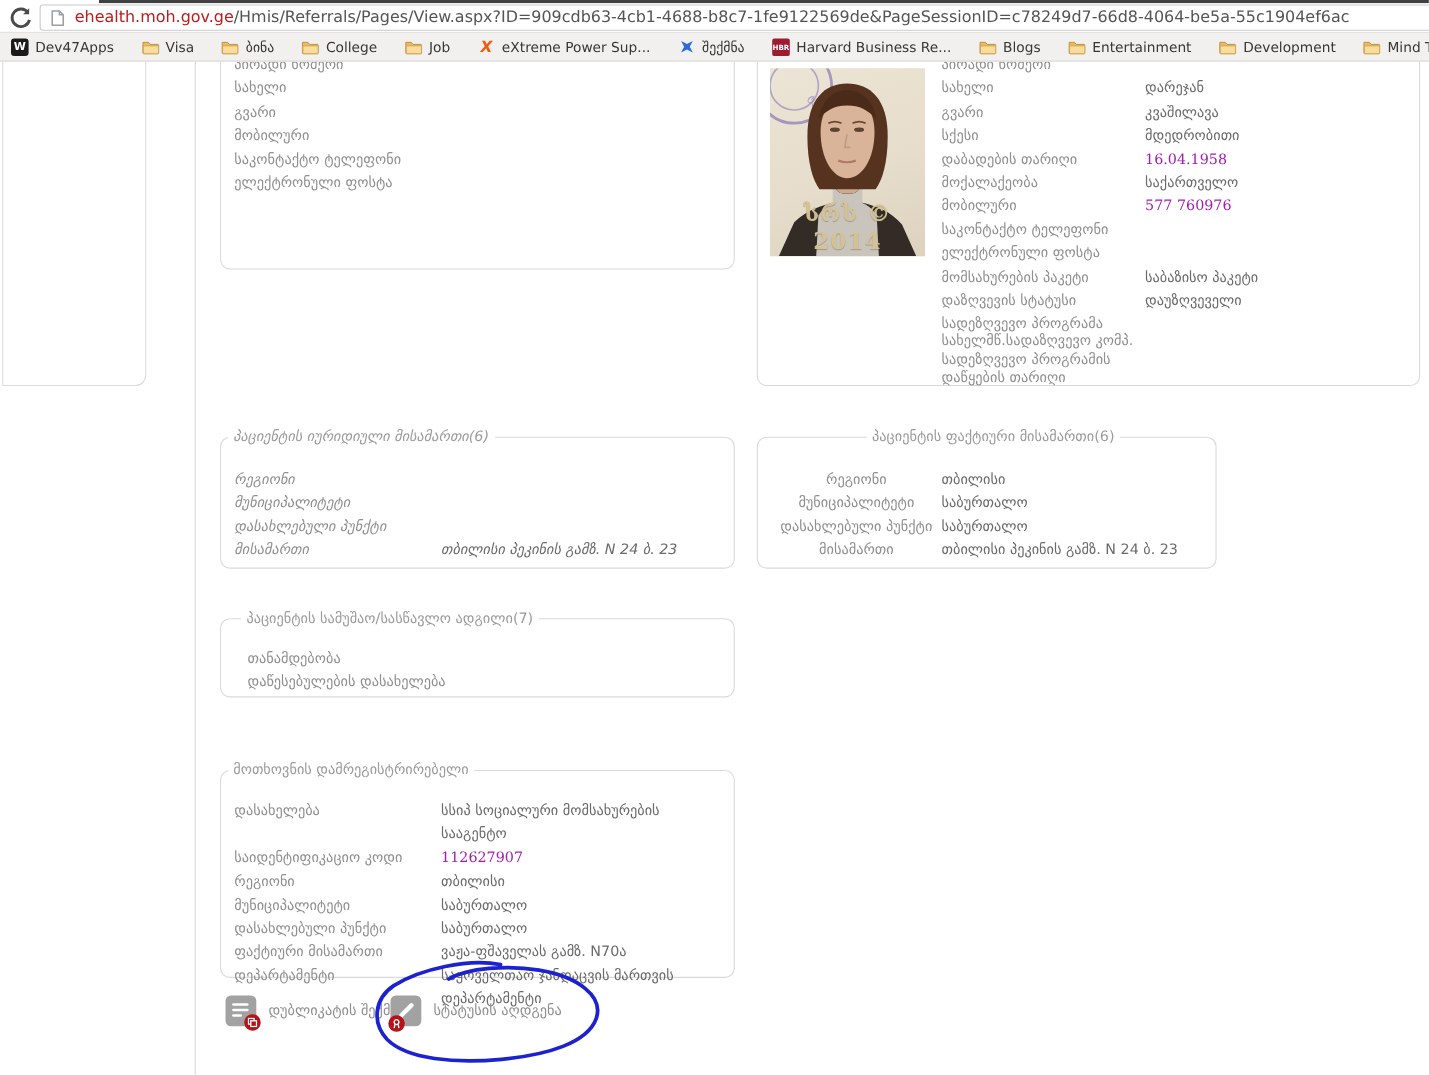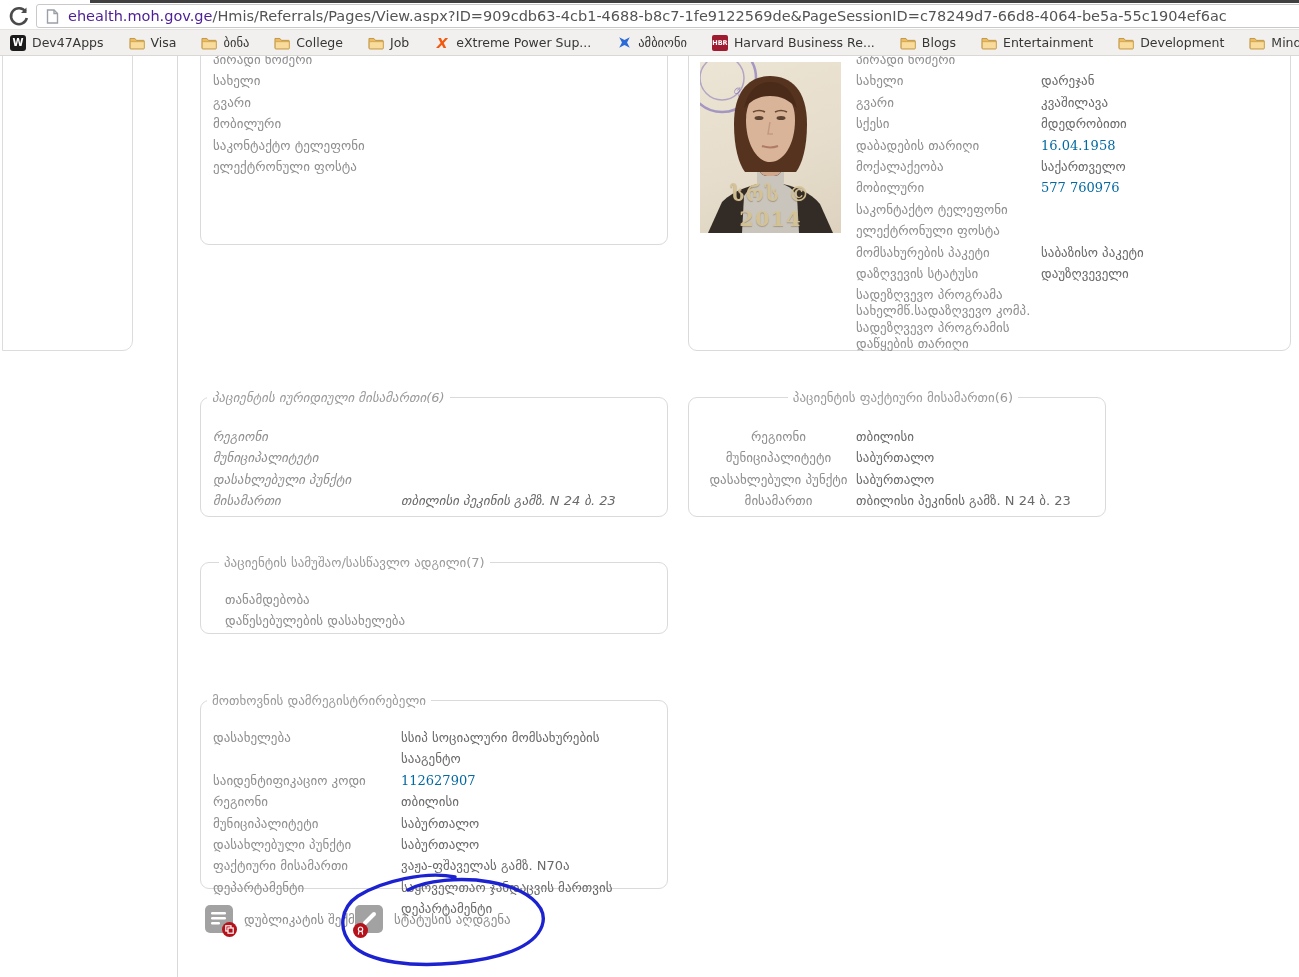--- a/index.html
+++ b/index.html
@@ -9,21 +9,21 @@
 
   
   .chrome { position:absolute; top:0; left:0; right:0; height:56px; z-index:10; background:#fff; }
   .topstrip { position:absolute; top:0; left:90px; right:0; height:3px; background:#404040; }
   .urlrow { position:absolute; top:3px; left:0; right:0; height:26px; background:#fff; }
   .reload-btn { position:absolute; left:8px; top:2px; width:22px; height:22px; cursor:pointer; }
   .urlbar { position:absolute; left:36px; top:1px; right:-6px; height:24px; background:#fff;
             border:1px solid #c9c9c9; border-radius:3px; display:flex; align-items:center; padding-left:9px; }
   .pageicon { flex-shrink:0; }
   .url-text { margin-left:9px; font-size:14.5px; white-space:nowrap; overflow:hidden; }
-  .url-domain { color:#4c1d95;text-align:center; }
+  .url-domain { color:#b91c1c;text-align:center; }
   .url-rest { color:#545454;text-align:center; }
 
   .bookmarks { position:absolute; top:29px; left:0; right:0; height:27px; background:#f1f0ee;
                border-top:1px solid #e5e3e0; border-bottom:1px solid #dad8d5;
                display:flex; align-items:center; padding-left:10px; gap:25px; overflow:hidden; }
   .bm { display:flex; align-items:center; gap:6px; font-size:12.5px; color:#363636;
         white-space:nowrap; cursor:pointer; flex-shrink:0; }
   .bm-ico { display:inline-flex; align-items:center; justify-content:center;
             width:16px; height:16px; flex-shrink:0; }
   .bm-ico.dev { background:#1b1b1b; color:#fff; border-radius:3px; font-size:10px; font-weight:bold; }
@@ -35,21 +35,21 @@
   .left-panel { position:absolute; left:2px; top:-20px; width:131px; height:371px;
                 border:1px solid #dcdcdc; border-radius:0 0 10px 0; background:#fff; }
   .v-divider { position:absolute; left:177px; top:56px; width:1px; bottom:0; background:#d9d9d9; }
 
   
   fieldset { position:absolute; border:1px solid #dadada; border-radius:9px; background:#fff; z-index:2; }
   legend { font-size:13px; color:#9b9b9b; padding:0 5px; margin-left:6px; }
   .frow { display:flex; line-height:21.4px; font-size:13px; }
   .flabel { color:#8f8f8f; flex-shrink:0; }
   .fvalue { color:#6a6a6a; }
-  .fvalue.serif { font-family:"DejaVu Serif", serif; color:#0369a1; }
+  .fvalue.serif { font-family:"DejaVu Serif", serif; color:#a21caf; }
 
   #fs-contact { left:200px; top:18px; width:468px; height:227px; }
   #fs-contact .rows { margin:30px 0 0 12px; }
   #fs-contact .flabel { width:188px; }
 
   #fs-patient { left:688px; top:18px; width:603px; height:333px; }
   #fs-patient .rows { position:absolute; left:167px; top:30px; right:10px; }
   #fs-patient .flabel { width:185px; }
   #fs-patient .rows2 { position:absolute; left:167px; top:268px; right:10px; }
   #fs-patient .rows2 .frow { line-height:16.4px; }
@@ -414,21 +414,21 @@
         <div class="bm">
           <span class="bm-ico xico">X</span>
           <span>eXtreme Power Sup...</span>
         </div>
         <div class="bm">
           <span class="bm-ico">
             <svg width="15" height="15" viewBox="0 0 15 15">
               <path transform="rotate(45 7.5 7.5)" d="M7.5 0 L9.3 5.7 15 7.5 9.3 9.3 7.5 15 5.7 9.3 0 7.5 5.7 5.7 Z" fill="#2b6bd7"></path>
             </svg>
           </span>
-          <span>ამბიონი</span>
+          <span>შექმნა</span>
         </div>
         <div class="bm">
           <span class="bm-ico hbr">HBR</span>
           <span>Harvard Business Re...</span>
         </div>
         <div class="bm">
           <span class="bm-ico">
             <svg width="17" height="14" viewBox="0 0 17 14">
               <path d="M1 2.2 h5.3 l1.6 2 H15.4 a.8.8 0 0 1 .8.8 V12.4 a.8.8 0 0 1 -.8.8 H1.8 A.8.8 0 0 1 1 12.4 Z" fill="#edba5f" stroke="#b98e3e" stroke-width=".9"></path>
               <path d="M1.4 5.6 H16.2 V12.4 a.8.8 0 0 1 -.8.8 H2.2 A.8.8 0 0 1 1.4 12.4 Z" fill="#f9dc9c" stroke="#c9a04e" stroke-width=".8"></path>

